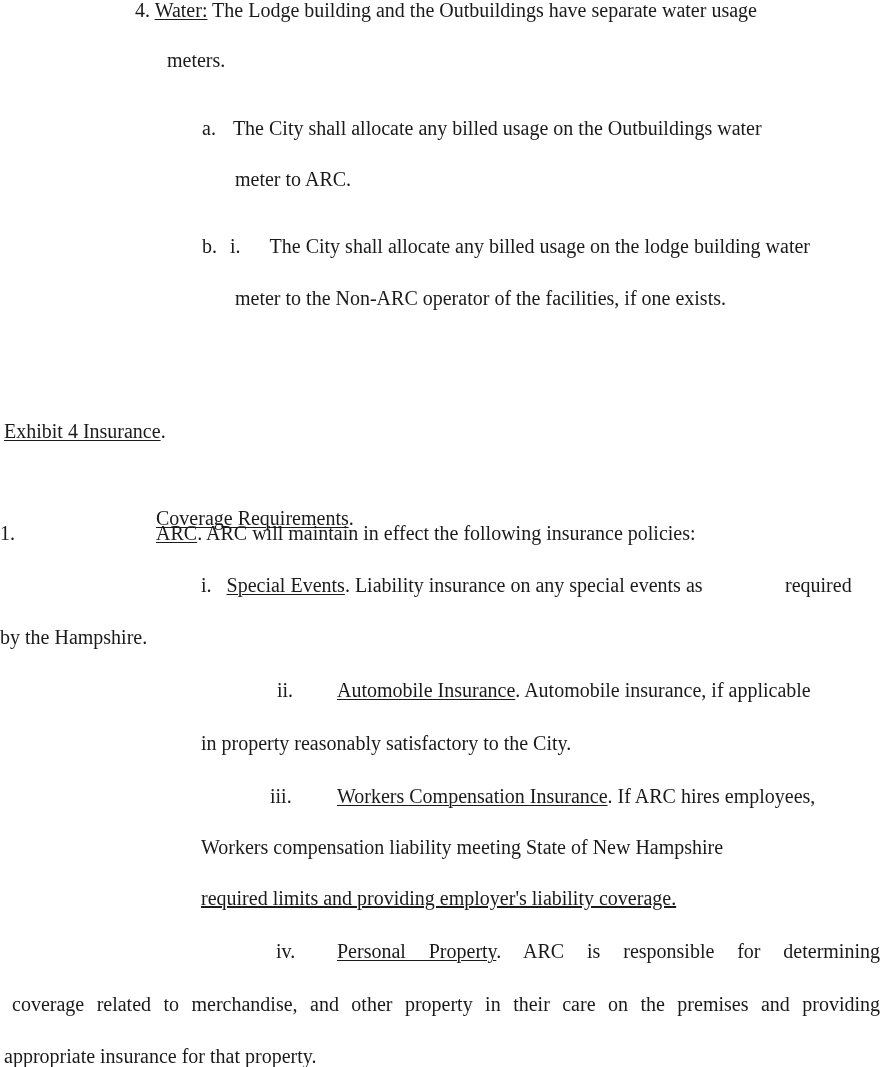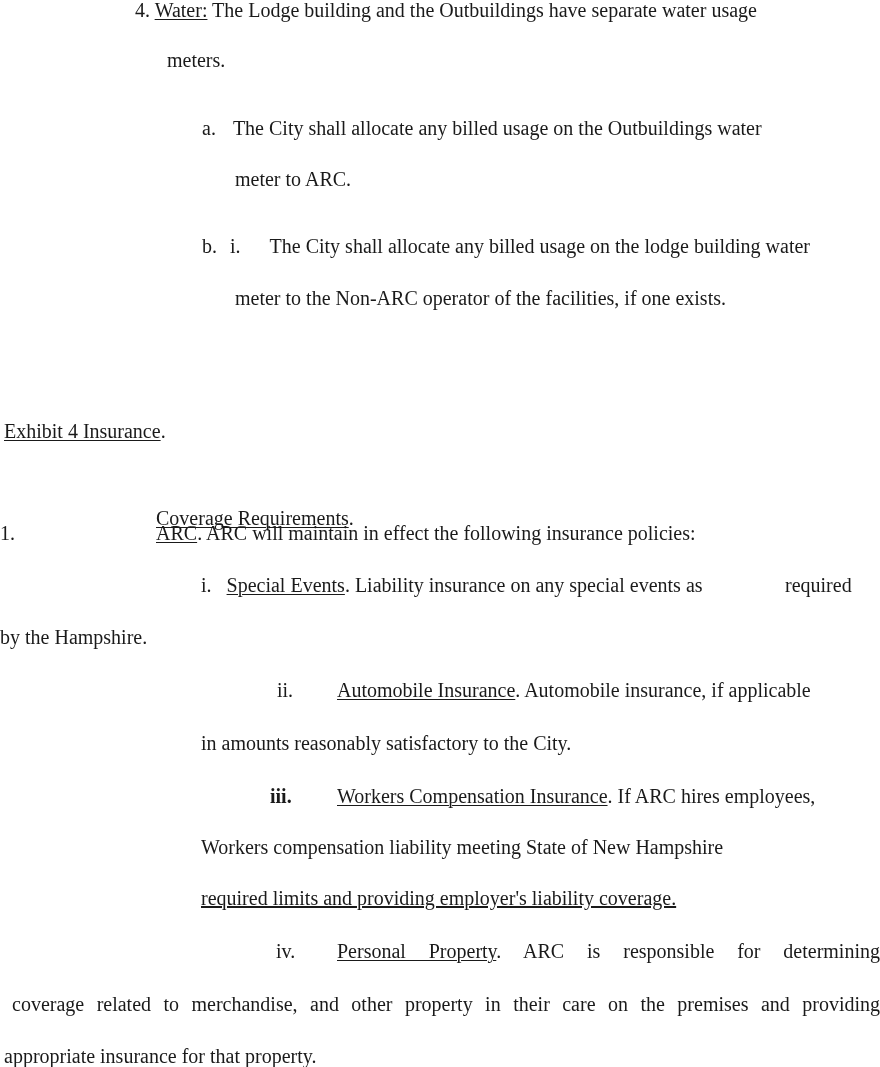--- a/index.html
+++ b/index.html
@@ -71,23 +71,23 @@
   <span>i.</span>
   <span class="u" style="margin-left:10px;">Special Events</span><span>. Liability insurance on any special events as</span>
 </div>
 <div class="line" style="left:785px; top:573px;">required</div>
 <div class="line" style="left:0px; top:625px;">by the Hampshire.</div>
 
 <div class="line" style="left:277px; top:678px;">ii.</div>
 <div class="line" style="left:337px; top:678px;">
   <span class="u">Automobile Insurance</span><span>. Automobile insurance, if applicable</span>
 </div>
-<div class="line" style="left:201px; top:731px;">in amounts reasonably satisfactory to the City.</div>
+<div class="line" style="left:201px; top:731px;">in property reasonably satisfactory to the City.</div>
 
-<div class="line" style="left:270px; top:784px;font-weight:bold;">iii.</div>
+<div class="line" style="left:270px; top:784px;">iii.</div>
 <div class="line" style="left:337px; top:784px;">
   <span class="u">Workers Compensation Insurance</span><span>. If ARC hires employees,</span>
 </div>
 <div class="line" style="left:201px; top:835px;">Workers compensation liability meeting State of New Hampshire</div>
 <div class="line" style="left:201px; top:886px;text-decoration:underline;">required limits and providing employer's liability coverage.</div>
 
 <div class="line" style="left:276px; top:939px;">iv.</div>
 <div class="line justify" style="left:337px; top:939px; width:543px;">
   <span class="u">Personal Property</span><span>. ARC is responsible for determining</span>
 </div>

